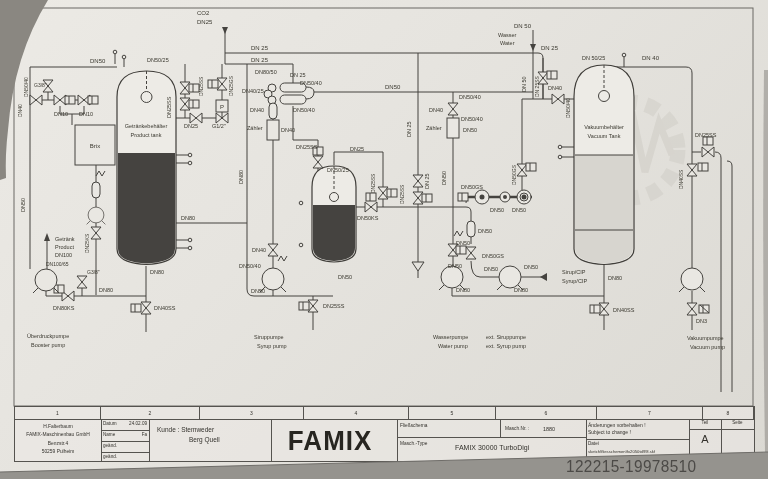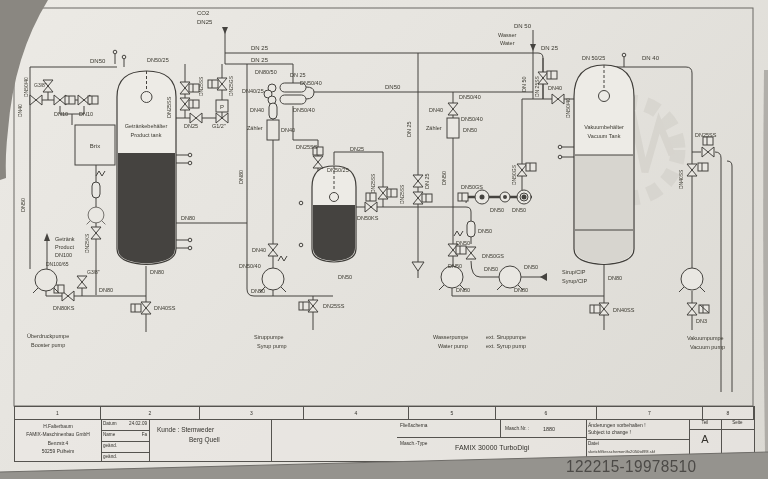--- a/index.html
+++ b/index.html
@@ -369,20 +369,23 @@
         </div>
       <div class="dr2">geänd.</div>
       <div class="dr2" style="border-bottom:none">geänd.</div>
     </div>
 
     <div class="cell kunde" style="left:134px;width:114px;">
       <div>Kunde : Stemweder</div>
       <div class="l2">Berg Quell</div>
     </div>
 
+    <div class="cell famix" style="left:248px;width:134px;">
+      <span>FAMIX</span>
+    </div>
 
     <div class="cell" style="left:382px;width:189px;">
       <div style="position:absolute;left:0;top:0;width:189px;height:17px;border-bottom:1px solid #55534f;"></div>
       <div style="position:absolute;left:103px;top:0;height:17px;border-left:1px solid #55534f;"></div>
       <div class="sm" style="left:3px;top:3px;">Fließschema</div>
       <div class="sm" style="left:108px;top:6px;">Masch.Nr. :</div>
       <div class="sm" style="left:146px;top:6px;font-size:5.4px;">1880</div>
       <div class="sm" style="left:3px;top:21px;">Masch.-Type</div>
       <div class="sm" style="left:58px;top:24px;font-size:7px;">FAMIX 30000 TurboDigi</div>
     </div>

